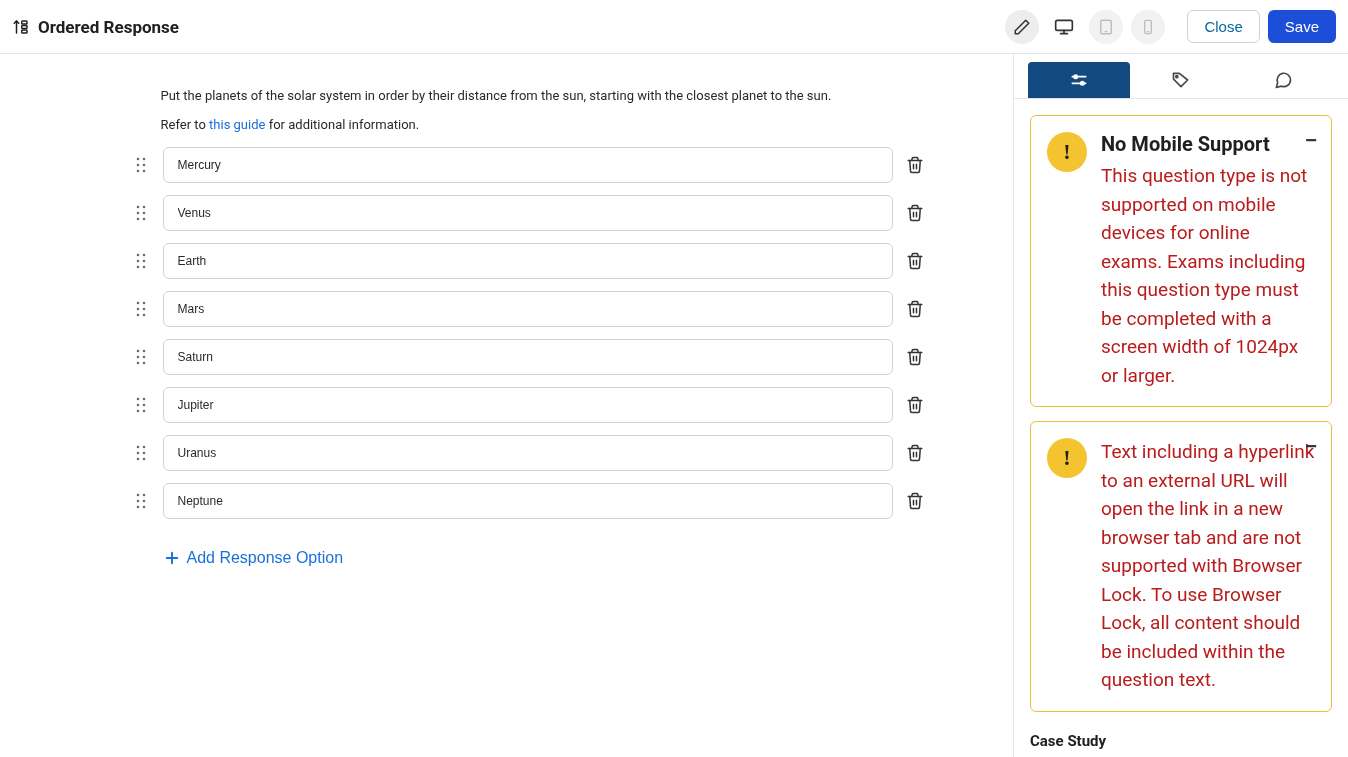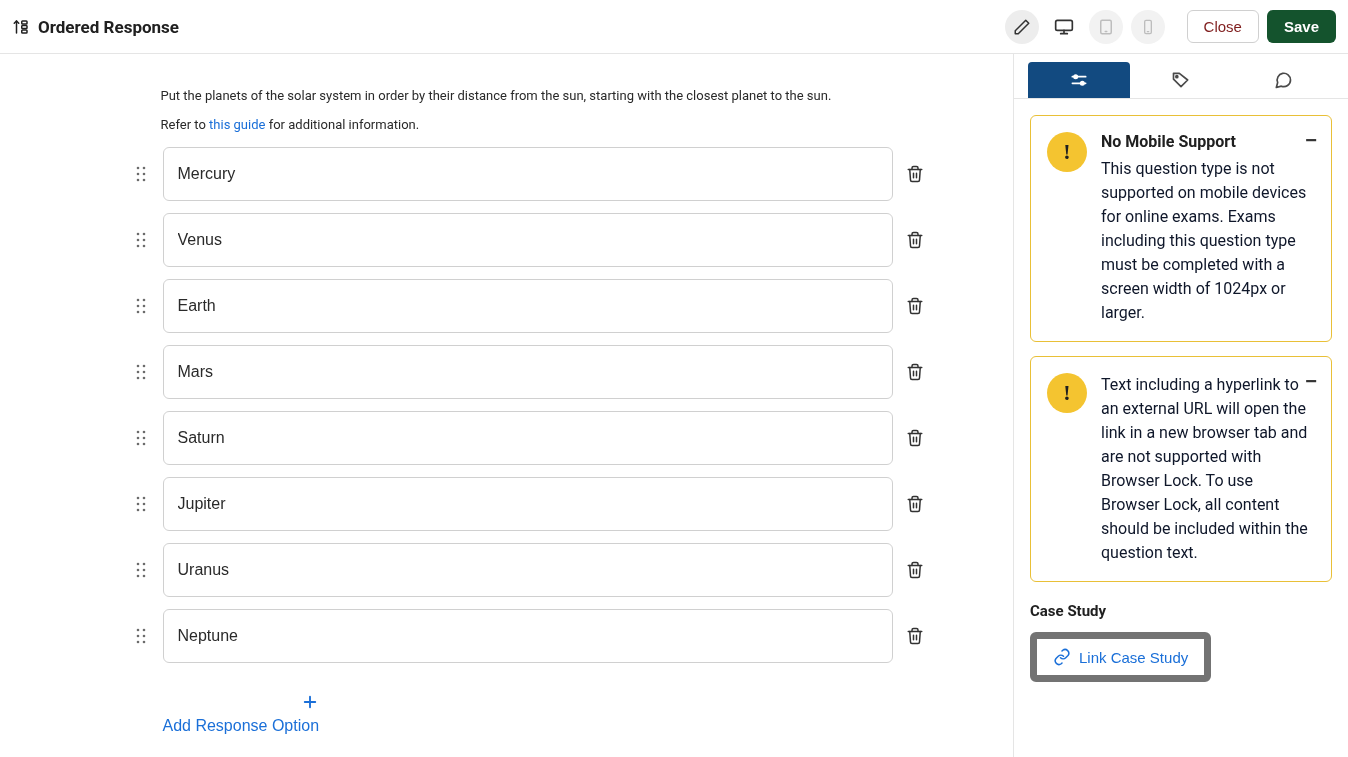--- a/index.html
+++ b/index.html
@@ -10,52 +10,52 @@
     .topbar { display: flex; align-items: center; justify-content: space-between; padding: 8px 12px; border-bottom: 1px solid #e5e5e5; height: 54px; }
     .topbar-left { display: flex; align-items: center; gap: 8px; }
     .topbar-title { font-size: 17px; font-weight: 700; }
     .topbar-right { display: flex; align-items: center; gap: 8px; }
     
     .icon-btn { width: 34px; height: 34px; border-radius: 50%; display: inline-flex; align-items: center; justify-content: center; border: none; background: transparent; cursor: pointer; color: #333; }
     .icon-btn.active { background: #ededed; }
     .icon-btn.disabled { background: #f2f2f2; color: #bdbdbd; cursor: default; }
     
     .btn { padding: 7px 16px; border-radius: 6px; font-size: 15px; cursor: pointer; border: 1px solid transparent; }
-    .btn-secondary { background: #fff; border: 1px solid #d0d0d0; color: #7f1d1d; margin-left: 14px; }
-    .btn-primary { background: #14532d; color: #fff; font-weight: 700; }
+    .btn-secondary { background: #fff; border: 1px solid #d0d0d0; color: #0369a1; margin-left: 14px; }
+    .btn-primary { background: #1d4ed8; color: #fff; font-weight: 400; }
     
     .body { display: flex; flex: 1; overflow: hidden; }
     .main { flex: 1; padding: 28px 36px; overflow-y: auto; border-right: 1px solid #e5e5e5; }
     .sidebar { width: 334px; display: flex; flex-direction: column; }
     
     .main-inner { max-width: 880px; margin: 0 auto; padding-left: 94px; padding-right: 20px; }
     
     .question-text { font-size: 13px; line-height: 2.2; color: #2a2a2a; margin-bottom: 8px; }
     .question-text .link { color: #1a6fd8; text-decoration: none; text-align: center; }
     
     .section-label { font-size: 15px; font-weight: 700; margin-top: 22px; margin-bottom: 14px; }
     
     .option-row { display: flex; align-items: center; gap: 10px; margin-bottom: 12px; }
     .drag-handle { width: 16px; display: flex; align-items: center; justify-content: center; color: #6b6b6b; cursor: grab; margin-left: -28px; margin-right: 4px; }
-    .option-input { flex: 1; height: 54px; padding: 0 14px; border: 1px solid #d0d0d0; border-radius: 6px; font-size: 16px; color: #2a2a2a; }
+    .option-input { flex: 1; height: 36px; padding: 0 14px; border: 1px solid #d0d0d0; border-radius: 6px; font-size: 12px; color: #2a2a2a; }
     .delete-btn { width: 24px; height: 24px; display: inline-flex; align-items: center; justify-content: center; border: none; background: transparent; cursor: pointer; color: #333; }
     
-    .add-option { display: inline-flex; align-items: flex-end; gap: 6px; color: #1a6fd8; font-size: 16px; font-weight: 500; cursor: pointer; border: none; background: transparent; margin-top: 14px; padding: 4px 2px; flex-direction: column; }
+    .add-option { display: inline-flex; align-items: center; gap: 6px; color: #1a6fd8; font-size: 16px; font-weight: 500; cursor: pointer; border: none; background: transparent; margin-top: 14px; padding: 4px 2px; }
     
     .sidebar-tabs { display: flex; border-bottom: 1px solid #e5e5e5; padding: 8px 14px 0 14px; }
     .sidebar-tab { flex: 1; height: 36px; display: flex; align-items: center; justify-content: center; cursor: pointer; border: none; background: transparent; color: #4a4a4a; }
     .sidebar-tab.active { background: #124a80; color: #fff; border-radius: 4px 4px 0 0; }
     
     .sidebar-content { padding: 16px; overflow-y: auto; flex: 1; }
     
     .warn-card { border: 1px solid #e9c037; border-radius: 6px; padding: 16px; margin-bottom: 14px; display: flex; gap: 14px; position: relative; }
     .warn-icon { width: 40px; height: 40px; border-radius: 50%; background: #f4c430; display: flex; align-items: center; justify-content: center; font-size: 22px; font-weight: 800; flex-shrink: 0; color: #202020; font-family: Georgia, serif; }
     .warn-body { flex: 1; }
-    .warn-title { font-size: 16px; font-weight: 700; margin-bottom: 6px; padding-right: 20px; }
-    .warn-text { font-size: 16px; line-height: 1.5; color: #0f172a; }
+    .warn-title { font-size: 20px; font-weight: 700; margin-bottom: 6px; padding-right: 20px; }
+    .warn-text { font-size: 19px; line-height: 1.5; color: #b91c1c; }
     .warn-collapse { position: absolute; top: 14px; right: 14px; font-size: 20px; font-weight: 700; color: #333; border: none; background: transparent; cursor: pointer; line-height: 1; }
     
     .field-group { margin-top: 8px; }
     .field-label { font-size: 15px; font-weight: 700; margin-bottom: 10px; display: block; }
     .points-input { width: 94px; height: 40px; padding: 0 12px; border: 1px solid #d0d0d0; border-radius: 6px; font-size: 16px; }
     
     .link-btn { display: inline-flex; align-items: center; gap: 8px; padding: 9px 16px; border: 7px solid #737373; border-radius: 6px; color: #1a6fd8; background: #fff; font-size: 15px; cursor: pointer; margin-top: 2px; }
     
     svg { display: block; }
   </style>

